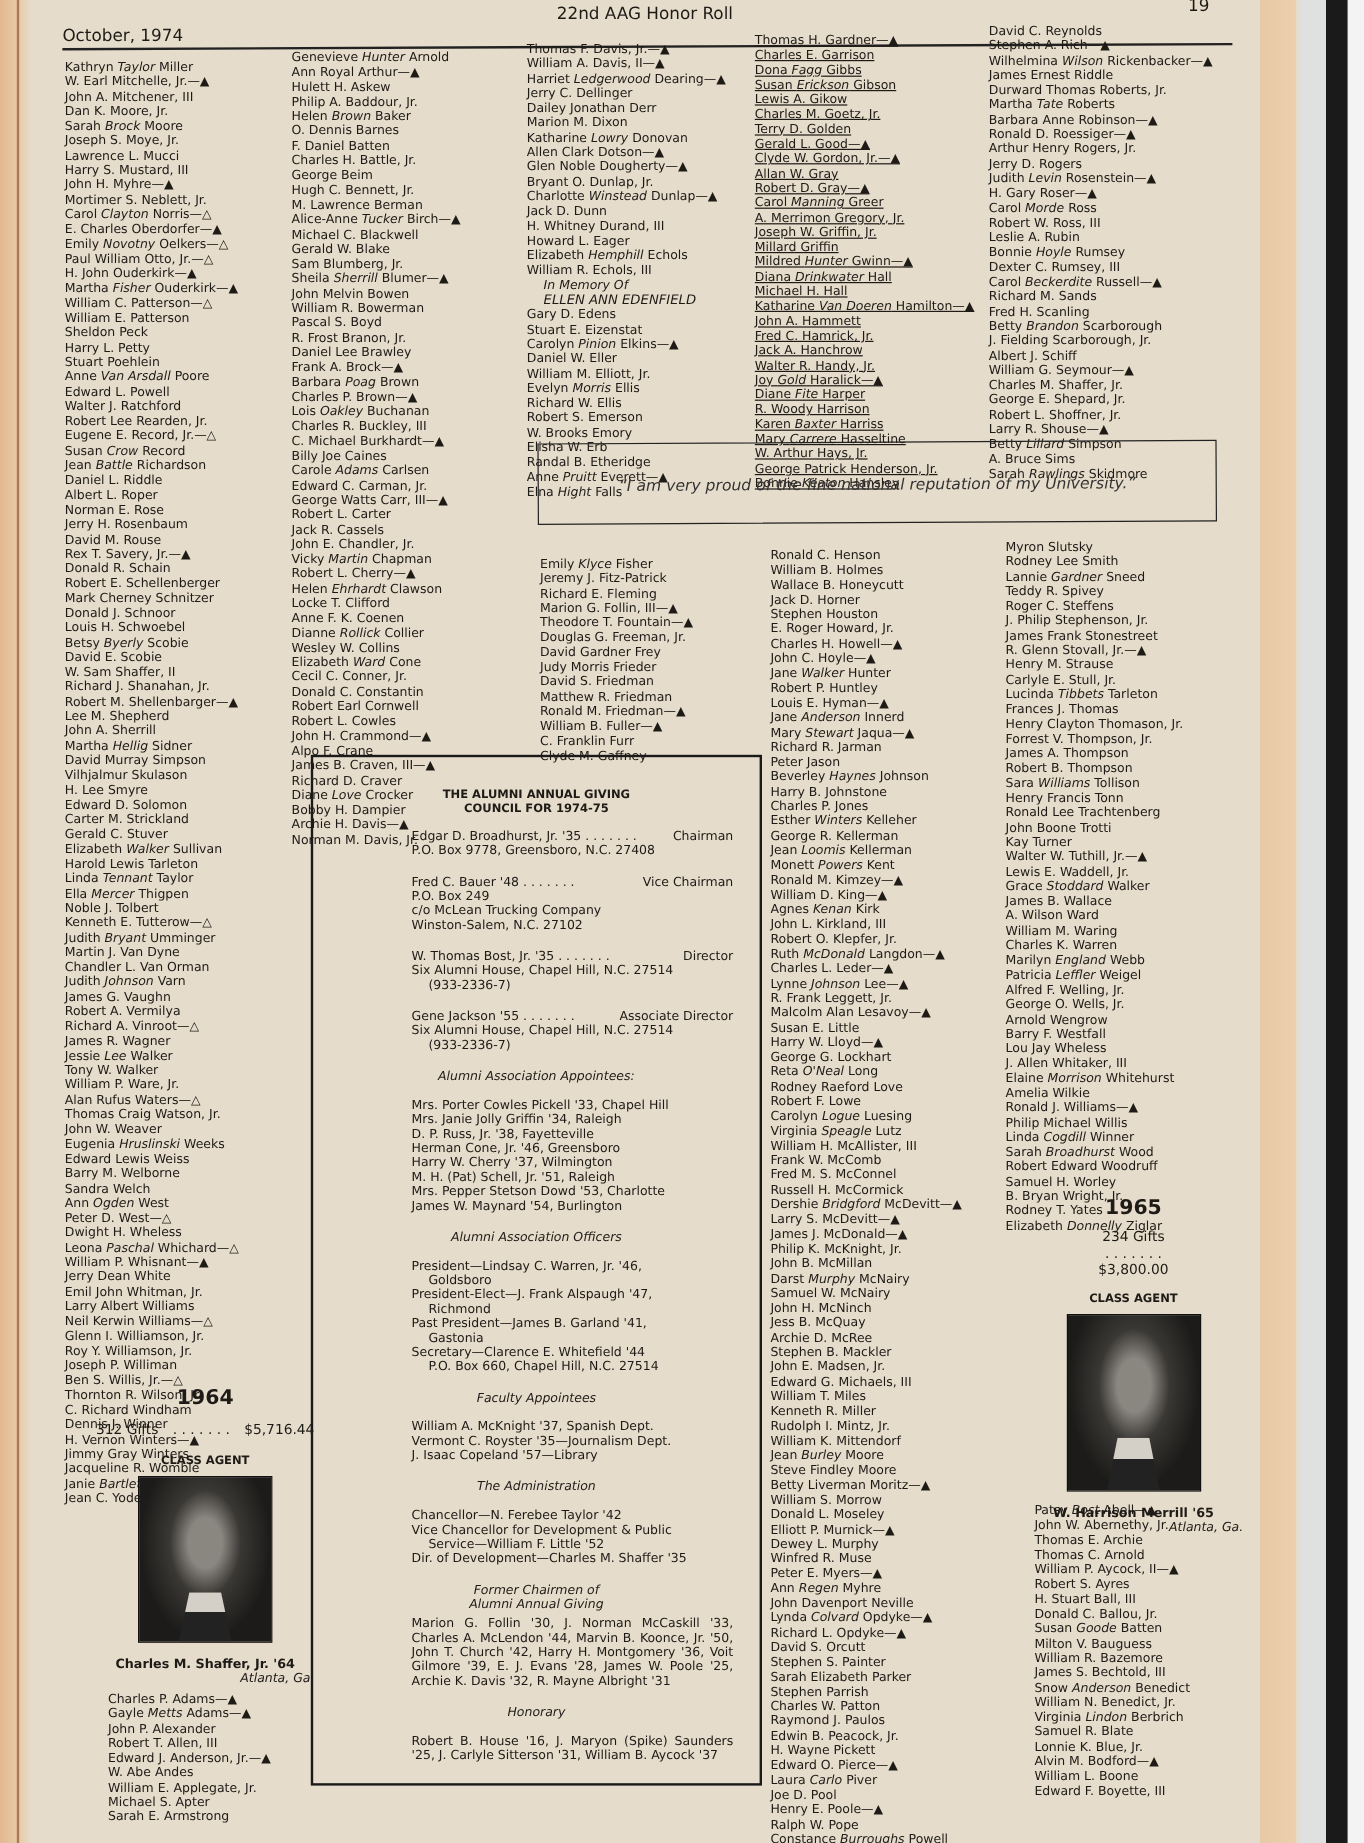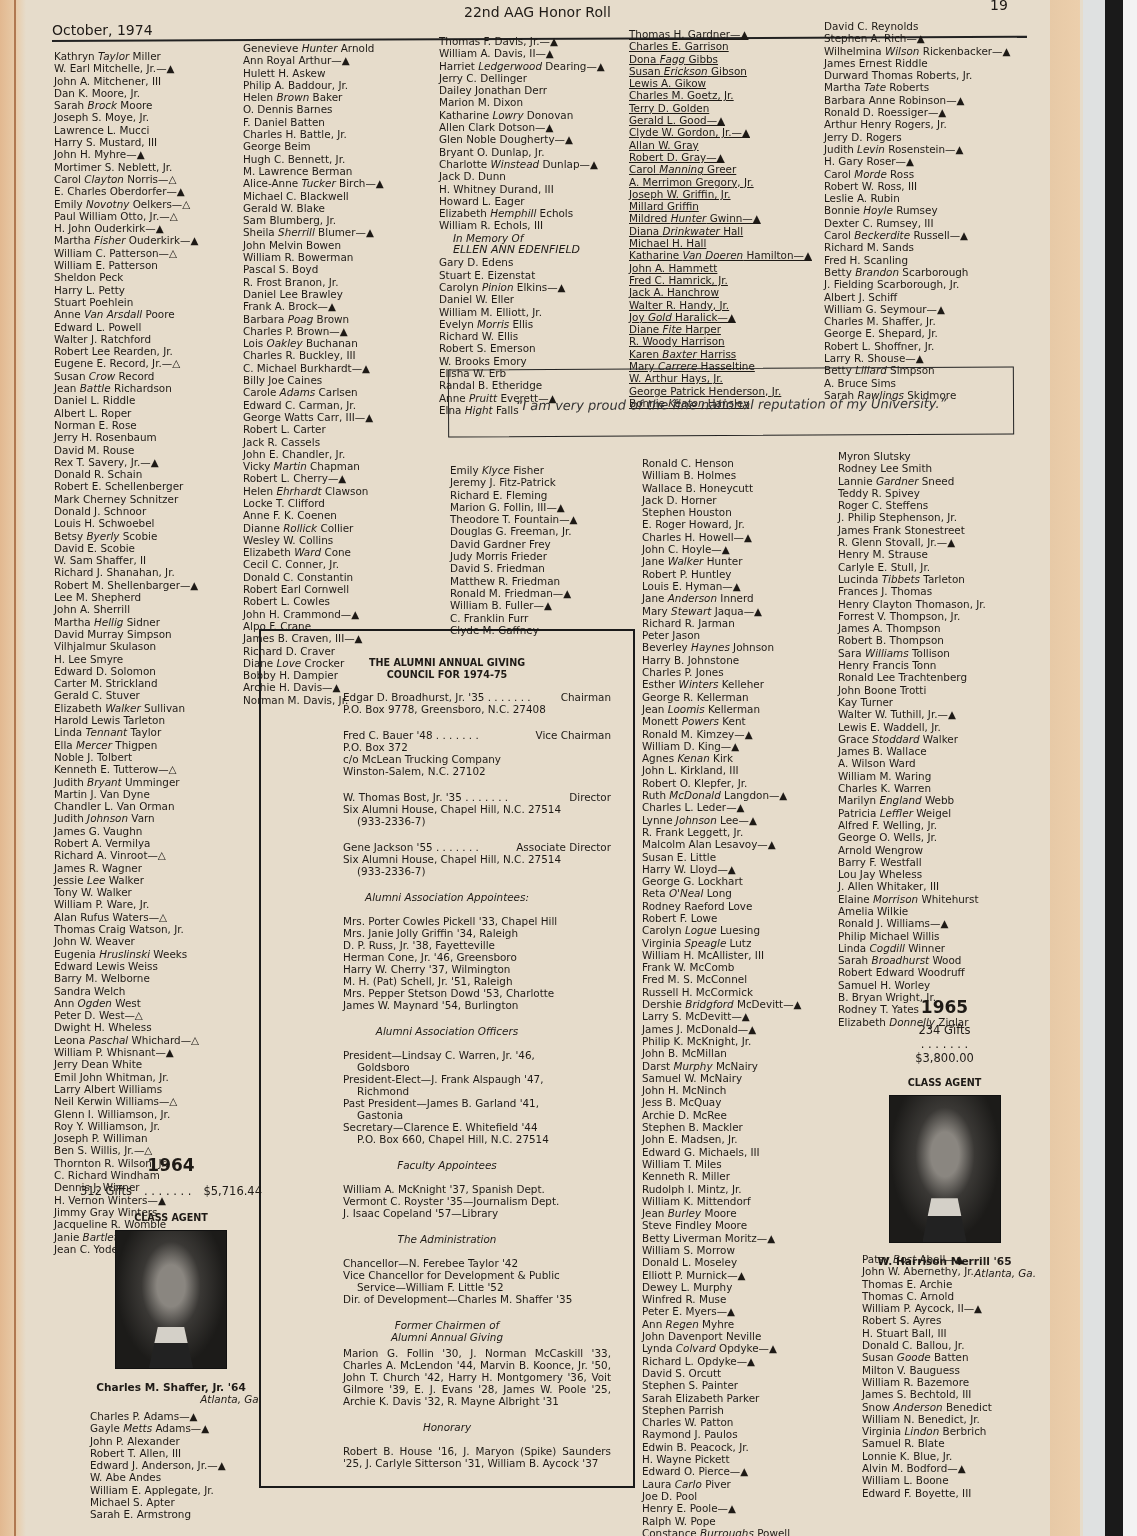--- a/index.html
+++ b/index.html
@@ -479,21 +479,21 @@
             <span>Edgar D. Broadhurst, Jr. '35 . . . . . . .</span>
             <span>Chairman</span>
           </div>
           <div>P.O. Box 9778, Greensboro, N.C. 27408</div>
         </div>
         <div class="blk" style="margin-bottom: 14px;">
           <div class="lead">
             <span>Fred C. Bauer '48 . . . . . . .</span>
             <span>Vice Chairman</span>
           </div>
-          <div>P.O. Box 372</div>
+          <div>P.O. Box 249</div>
           <div>c/o McLean Trucking Company</div>
           <div>Winston-Salem, N.C. 27102</div>
         </div>
         <div class="blk" style="margin-bottom: 14px;">
           <div class="lead">
             <span>W. Thomas Bost, Jr. '35 . . . . . . .</span>
             <span>Director</span>
           </div>
           <div>Six Alumni House, Chapel Hill, N.C. 27514</div>
           <div class="indent">(933-2336-7)</div>

